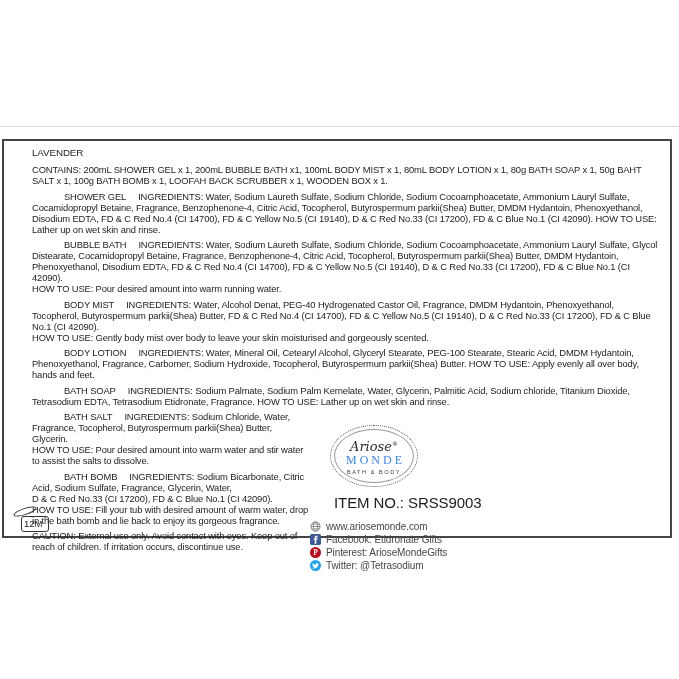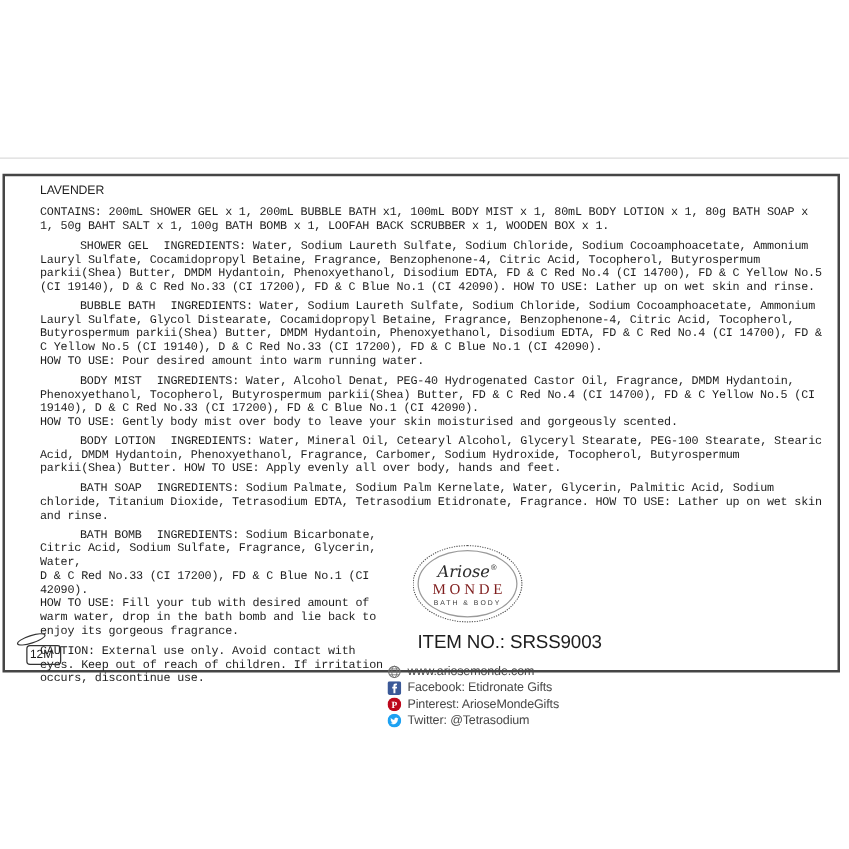--- a/index.html
+++ b/index.html
@@ -7,38 +7,38 @@
     width:679px;height:679px;background:#ffffff;position:relative;
     font-family:"Liberation Sans", sans-serif;color:#1d1d1d;overflow:hidden;
   }
   .top-rule{position:absolute;top:126px;left:0;width:679px;height:1px;background:#dcdcdc;}
   .label-box{
     position:absolute;left:2px;top:139px;width:670px;height:399px;
     border:2px solid #454545;background:#fff;box-sizing:border-box;
     padding:6px 12px 16px 28px;
   }
   .scent{font-size:9.8px;letter-spacing:-0.1px;line-height:11px;margin:0 0 6px 0;}
-  .sec{font-size:9.4px;letter-spacing:-0.14px;line-height:11px;margin:0 0 4.5px 0;font-family:Liberation Mono, monospace;}
+  .sec{font-size:9.4px;letter-spacing:-0.14px;line-height:11px;margin:0 0 4.5px 0;}
   .sec-name{margin-right:12px;white-space:nowrap;margin-left:32px;}
   .sec-text{white-space:pre-line;}
   .cols{display:flex;align-items:flex-start;}
   .col-left{width:278px;flex:0 0 278px;}
   .col-right{flex:1;}
   
   .logo-stamp{
     width:88px;height:62px;margin:14px 0 0 20px;border:1.6px dotted #555;
     border-radius:50%;display:flex;align-items:center;justify-content:center;box-sizing:border-box;
   }
   .logo-inner{
     width:80px;height:54px;border:1px solid #9a9a9a;border-radius:50%;
     display:flex;flex-direction:column;align-items:center;justify-content:center;box-sizing:border-box;
   }
   .logo-script{font-family:"DejaVu Serif", serif;font-style:italic;font-size:13px;line-height:13px;color:#2c2c2c;}
   .logo-reg{font-size:6px;vertical-align:super;font-style:normal;}
-  .logo-caps{font-family:"Liberation Serif", serif;font-size:12px;line-height:13px;letter-spacing:3px;margin-left:3px;color:#7f1d1d;}
+  .logo-caps{font-family:"Liberation Serif", serif;font-size:12px;line-height:13px;letter-spacing:3px;margin-left:3px;color:#3b82f6;}
   .logo-tag{font-size:5.5px;letter-spacing:1.6px;margin-top:2px;color:#3a3a3a;}
   .item-no{font-size:15px;letter-spacing:-0.1px;margin:7px 0 0 24px;}
   
   .social{margin-top:9px;}
   .social-row{display:flex;align-items:center;height:13px;font-size:10px;letter-spacing:-0.1px;color:#474747;}
   .social-icon{width:11px;height:11px;margin-right:5px;display:inline-flex;}
   .social-icon svg{width:11px;height:11px;}
   
   .lot-block{position:absolute;left:6px;bottom:4px;display:flex;align-items:flex-end;}
   .pao-icon{width:34px;margin-right:5px;display:flex;flex-direction:column;align-items:flex-start;}
@@ -65,20 +65,22 @@
   <p class="sec"><span class="sec-name">BODY MIST</span><span class="sec-text">INGREDIENTS: Water, Alcohol Denat, PEG-40 Hydrogenated Castor Oil, Fragrance, DMDM Hydantoin, Phenoxyethanol, Tocopherol, Butyrospermum parkii(Shea) Butter, FD &amp; C Red No.4 (CI 14700), FD &amp; C Yellow No.5 (CI 19140), D &amp; C Red No.33 (CI 17200), FD &amp; C Blue No.1 (CI 42090).
 HOW TO USE: Gently body mist over body to leave your skin moisturised and gorgeously scented.</span></p>
 
   <p class="sec"><span class="sec-name">BODY LOTION</span><span class="sec-text">INGREDIENTS: Water, Mineral Oil, Cetearyl Alcohol, Glyceryl Stearate, PEG-100 Stearate, Stearic Acid, DMDM Hydantoin, Phenoxyethanol, Fragrance, Carbomer, Sodium Hydroxide, Tocopherol, Butyrospermum parkii(Shea) Butter.  HOW TO USE: Apply evenly all over body, hands and feet.</span></p>
 
   <p class="sec"><span class="sec-name">BATH SOAP</span><span class="sec-text">INGREDIENTS: Sodium Palmate, Sodium Palm Kernelate, Water, Glycerin, Palmitic Acid, Sodium chloride, Titanium Dioxide, Tetrasodium EDTA, Tetrasodium Etidronate, Fragrance.  HOW TO USE: Lather up on wet skin and rinse.</span></p>
 
   <div class="cols">
     <div class="col-left">
 
+      <p class="sec"><span class="sec-name">BATH SALT</span><span class="sec-text">INGREDIENTS: Sodium Chloride, Water, Fragrance, Tocopherol, Butyrospermum parkii(Shea) Butter, Glycerin.
+HOW TO USE: Pour desired amount into warm water and stir water to assist the salts to dissolve.</span></p>
 
       <p class="sec"><span class="sec-name">BATH BOMB</span><span class="sec-text">INGREDIENTS: Sodium Bicarbonate, Citric Acid, Sodium Sulfate, Fragrance, Glycerin, Water,
 D &amp; C Red No.33 (CI 17200), FD &amp; C Blue No.1 (CI 42090).
 HOW TO USE: Fill your tub with desired amount of warm water, drop in the bath bomb and lie back to enjoy its gorgeous fragrance.</span></p>
 
       <p class="sec"><span class="sec-text">CAUTION: External use only. Avoid contact with eyes. Keep out of reach of children. If irritation occurs, discontinue use.</span></p>
 
     </div>
     <div class="col-right">
 

